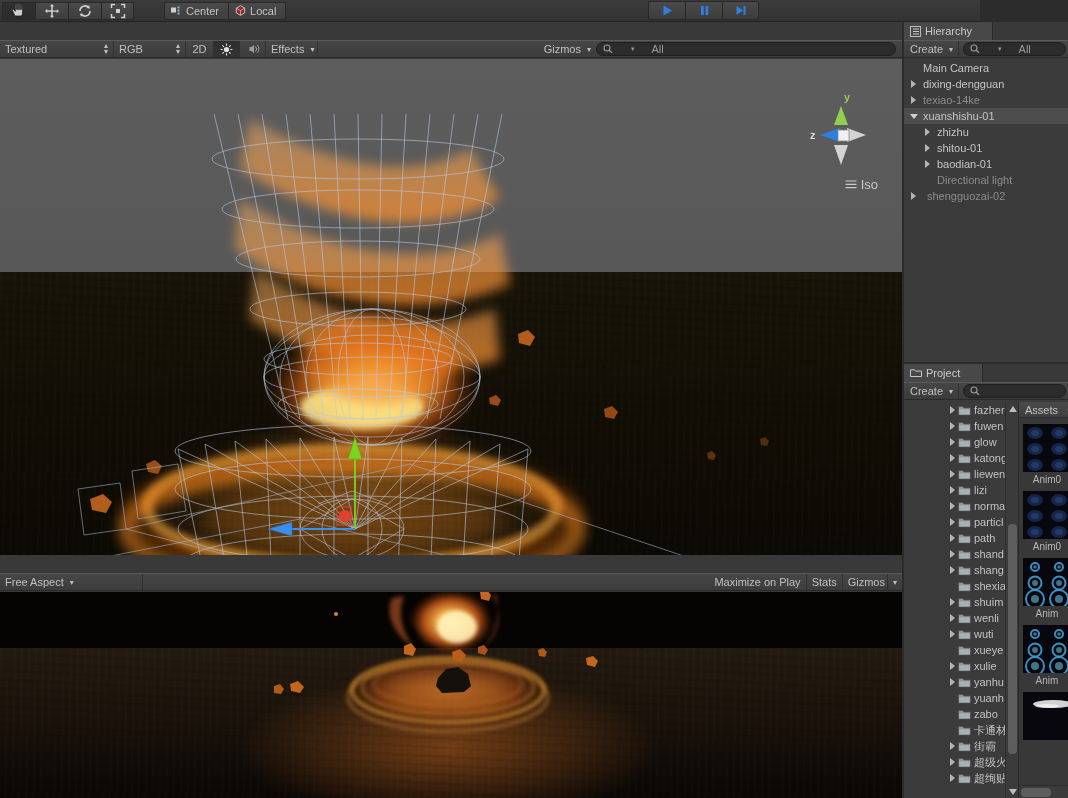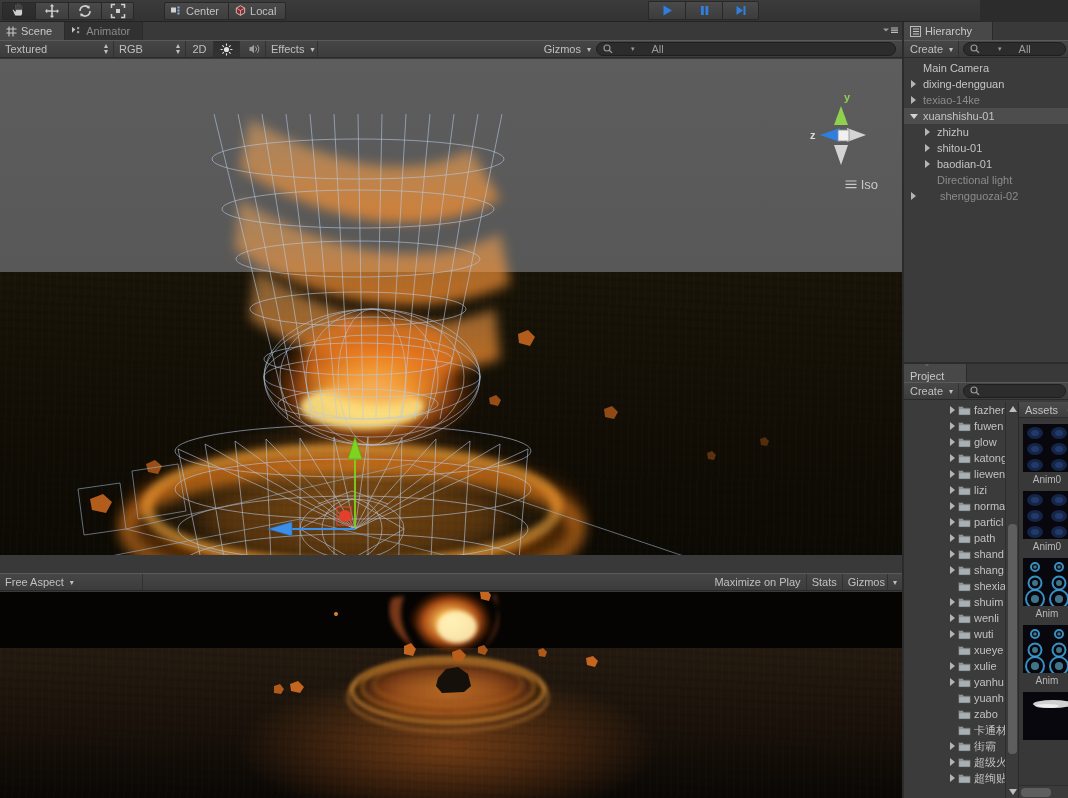--- a/index.html
+++ b/index.html
@@ -238,43 +238,20 @@
       <div class="play-btn">
         <svg width="13" height="13" viewBox="0 0 13 13">
           <path d="M2.5 2L9 6.5 2.5 11z" fill="#2f7fe0"></path>
           <rect x="9.5" y="2" width="2" height="9" fill="#2f7fe0"></rect>
         </svg>
       </div>
     </div>
   </div>
 
   <div class="panel" id="scene">
-    <div class="tabrow">
-      <div class="tabrow-bg"></div>
-      <div class="tab sel">
-        <svg width="11" height="11" viewBox="0 0 11 11">
-          <path d="M3 0.5v10M7 0.5v10M0.5 3h10M0.5 7h10" stroke="#c6c6c6" stroke-width="1.1" fill="none"></path>
-        </svg>
-        <span>Scene</span>
-      </div>
-      <div class="tab">
-        <svg width="11" height="11" viewBox="0 0 11 11">
-          <path d="M1 1l3.4 2.6L1 6.8z" fill="#c6c6c6"></path>
-          <rect x="6" y="1" width="2.2" height="2.2" fill="#9a9a9a"></rect>
-          <rect x="6" y="5" width="2.2" height="2.2" fill="#9a9a9a"></rect>
-        </svg>
-        <span>Animator</span>
-      </div>
-      <div class="tab-menu-icon">
-        <svg width="20" height="10" viewBox="0 0 20 10">
-          <path d="M4 2.5h6l-3 3z" fill="#9a9a9a"></path>
-          <path d="M12 2h7M12 4.2h7M12 6.4h7" stroke="#bdbdbd" stroke-width="1.2"></path>
-        </svg>
-      </div>
-    </div>
 
     <div class="subbar" style="position:absolute;left:0;top:18px;width:902px;">
       <div class="sb-item" style="width:114px;justify-content:space-between;">
         <span>Textured</span>
         <span class="updown">▴<br>▾</span>
       </div>
       <div class="sb-item" style="width:72px;justify-content:space-between;">
         <span>RGB</span>
         <span class="updown">▴<br>▾</span>
       </div>
@@ -676,29 +653,29 @@
           <span class="tri none"></span>
           <span style="margin-left:4px">Directional light</span>
         </div>
         <div class="hrow dim">
           <span style="display:inline-block;width:4px"></span>
           <span class="tri">
             <svg width="7" height="8" viewBox="0 0 7 8">
               <path d="M1 0l5 4-5 4z" fill="#b5b5b5"></path>
             </svg>
           </span>
-          <span style="margin-left:21px">shengguozai-02</span>
+          <span style="margin-left:8px">shengguozai-02</span>
         </div>
       </div>
   </div>
 
   <div class="panel" id="project">
     <div class="tabrow">
       <div class="tabrow-bg"></div>
-      <div class="tab sel" style="padding-right:22px;flex-direction:column;">
+      <div class="tab sel" style="padding-right:22px;">
         <svg width="12" height="10" viewBox="0 0 12 10">
           <path d="M0.5 1.8h4l1 1.3h6v5.4h-11z" fill="none" stroke="#c6c6c6" stroke-width="1"></path>
         </svg>
         <span>Project</span>
       </div>
     </div>
 
     <div class="subbar" style="position:absolute;left:0;top:18px;width:164px;">
       <div class="sb-item" style="padding-left:6px;">
         <span>Create</span>

